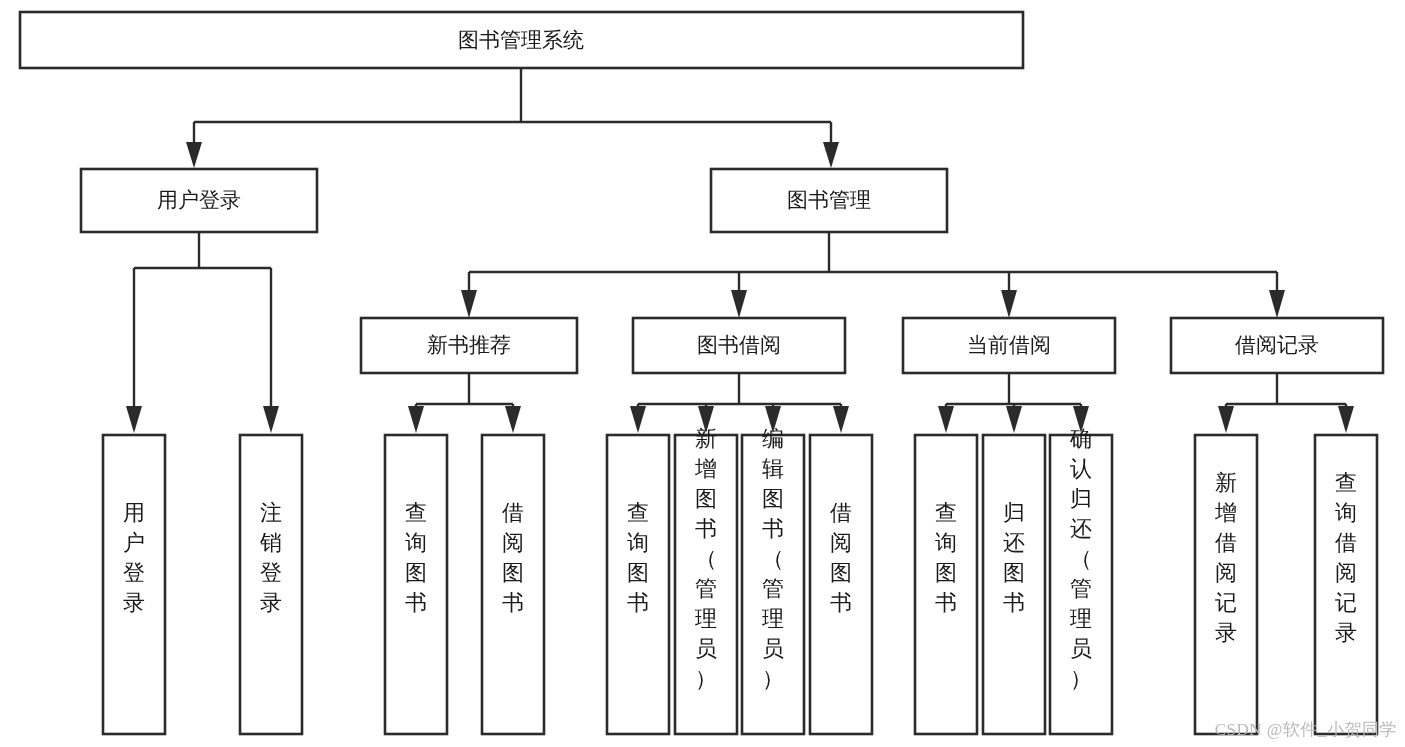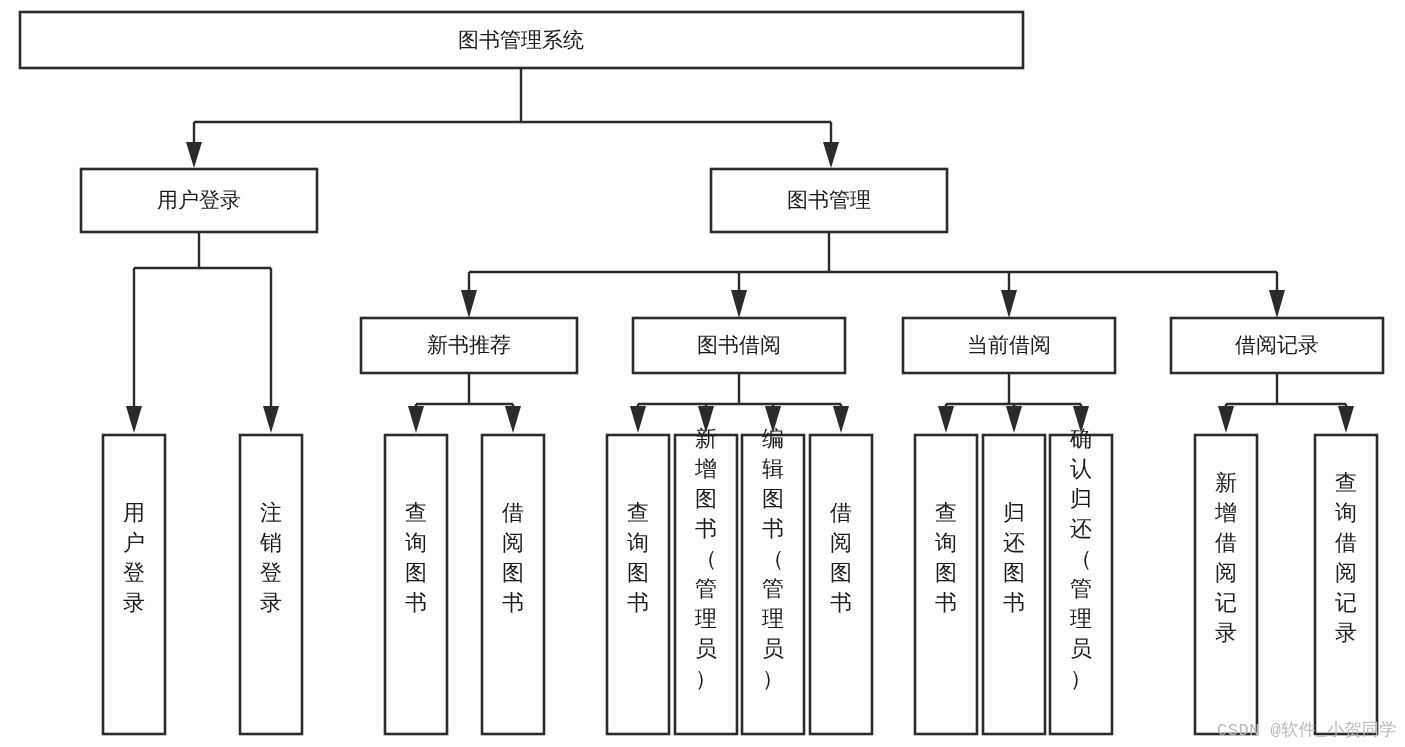--- a/index.html
+++ b/index.html
@@ -50,21 +50,21 @@
   .node-label-vert {
     fill: #1a1a1a;
     font-family: "Liberation Sans", "DejaVu Sans", sans-serif;
     font-size: 22px;
     text-anchor: middle;
   }
   .watermark-text {
     position: absolute;
     right: 8px;
     bottom: 6px;
-    font-family: Liberation Mono, monospace;
+    font-family: Liberation Serif, serif;
     font-size: 17px;
     color: #b9b9b9;
     letter-spacing: 0.5px;
     white-space: nowrap;
     user-select: none;
   }
 </style>
 </head>
 <body>
 

